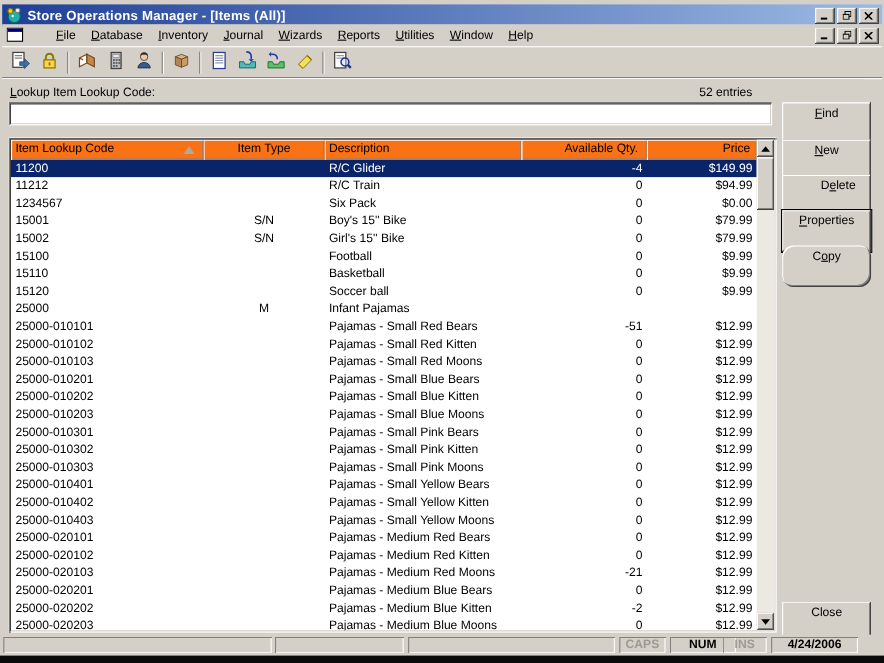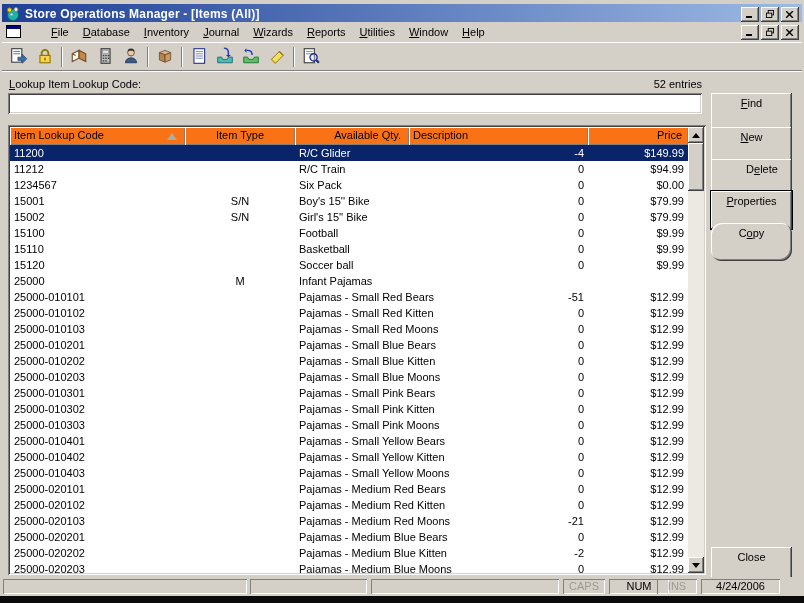--- a/index.html
+++ b/index.html
@@ -23,21 +23,21 @@
   #mdi-icon { width:16px; height:14px; margin:0 6px 0 2px; flex:none; }
   .menu-item { padding:2px 7px; white-space:nowrap; }
   #menubar .winbtns { margin-right:1px; }
 
   #toolbar { position:absolute; top:42px; left:2px; right:2px; height:28px; background:#D4D0C8;
     border-top:1px solid #ffffff; display:flex; align-items:center; padding-left:4px; }
   .tb-btn { width:26px; height:24px; display:flex; align-items:center; justify-content:center; }
   .tb-sep { width:2px; height:20px; margin:0 3px; border-left:1px solid #808080; border-right:1px solid #ffffff; }
   #toolbar-edge { position:absolute; top:70px; left:2px; right:2px; height:2px; border-top:1px solid #808080; border-bottom:1px solid #ffffff; }
 
-  #client { position:absolute; top:72px; left:2px; right:0; height:505px; background:#D4D0C8; }
+  #client { position:absolute; top:72px; left:2px; right:18px; height:505px; background:#D4D0C8; }
   #lookup-label { position:absolute; left:7px; top:6px; }
   #entries-count { position:absolute; right:102px; top:6px;padding-left:48px; }
   #lookup-input { position:absolute; left:6px; top:21px; width:694px; height:21px; background:#fff; border:none; outline:none;
     font-family:"Liberation Sans", sans-serif; font-size:11px; padding:2px 4px; }
 
   .side-btn { position:absolute; left:709px; width:81px; height:38px; text-align:center; line-height:21px; }
   .side-btn.default-btn { outline:1px solid #000; }
 
   
   #table { position:absolute; left:6px; top:53px; width:698px; height:450px; background:#fff; overflow:hidden; }
@@ -54,21 +54,21 @@
   .trow.selected { background:#0A246A; color:#fff; }
 
   
   #vscroll { position:absolute; top:2px; right:2px; width:16px; bottom:2px; background:#ECE9E2; }
   .sb-btn { position:absolute; left:0; width:16px; height:16px; display:flex; align-items:center; justify-content:center; }
   #sb-up { top:0; } #sb-down { bottom:0; }
   .arr-up { width:0; height:0; border-left:4px solid transparent; border-right:4px solid transparent; border-bottom:5px solid #000; }
   .arr-dn { width:0; height:0; border-left:4px solid transparent; border-right:4px solid transparent; border-top:5px solid #000; }
   #sb-thumb { position:absolute; left:0; top:16px; width:16px; height:48px; }
 
-  #statusbar { position:absolute; top:577px; left:2px; right:2px; height:19px; background:#D4D0C8; }
+  #statusbar { position:absolute; top:577px; left:2px; right:2px; height:19px; background:#D4D0C8;font-weight:bold; }
   .seg { position:absolute; top:2px; height:15px; line-height:14px; text-align:center; color:#000; }
   .seg.dim { color:#9C9A92; }
   #seg-a { left:1px; width:244px; } #seg-b { left:248px; width:117px; } #seg-c { left:369px; width:188px; }
   #seg-caps { left:561px; width:42px; } #seg-num { left:607px; width:60px; } #seg-ins { left:655px; width:40px; }
   #seg-date { left:699px; width:79px; }
   #bottom-strip { position:absolute; left:0; right:0; bottom:0; height:7px; background:#0A0A0A; }
 </style>
 </head>
 <body>
 
@@ -250,22 +250,22 @@
       <div class="side-btn raised" style="top: 87px; padding-left: 21px;">D<u>e</u>lete</div>
       <div class="side-btn raised default-btn" style="top: 119px;"><u>P</u>roperties</div>
       <div class="side-btn raised" style="top: 151px; border-radius: 11px;">C<u>o</u>py</div>
     </div>
 
   <div id="table" class="sunken-deep">
     <div id="table-inner">
       <div id="table-header">
           <span class="hcell c0">Item Lookup Code<span class="sort-asc"></span></span>
           <span class="hcell c1">Item Type</span>
+          <span class="hcell c2">Description</span>
           <span class="hcell c3">Available Qty.</span>
-          <span class="hcell c2">Description</span>
           <span class="hcell c4">Price</span>
         </div>
       <div id="table-body">
           <div class="trow selected">
             <span class="cell c0">11200</span>
             <span class="cell c1"></span>
             <span class="cell c2">R/C Glider</span>
             <span class="cell c3">-4</span>
             <span class="cell c4">$149.99</span>
           </div>

